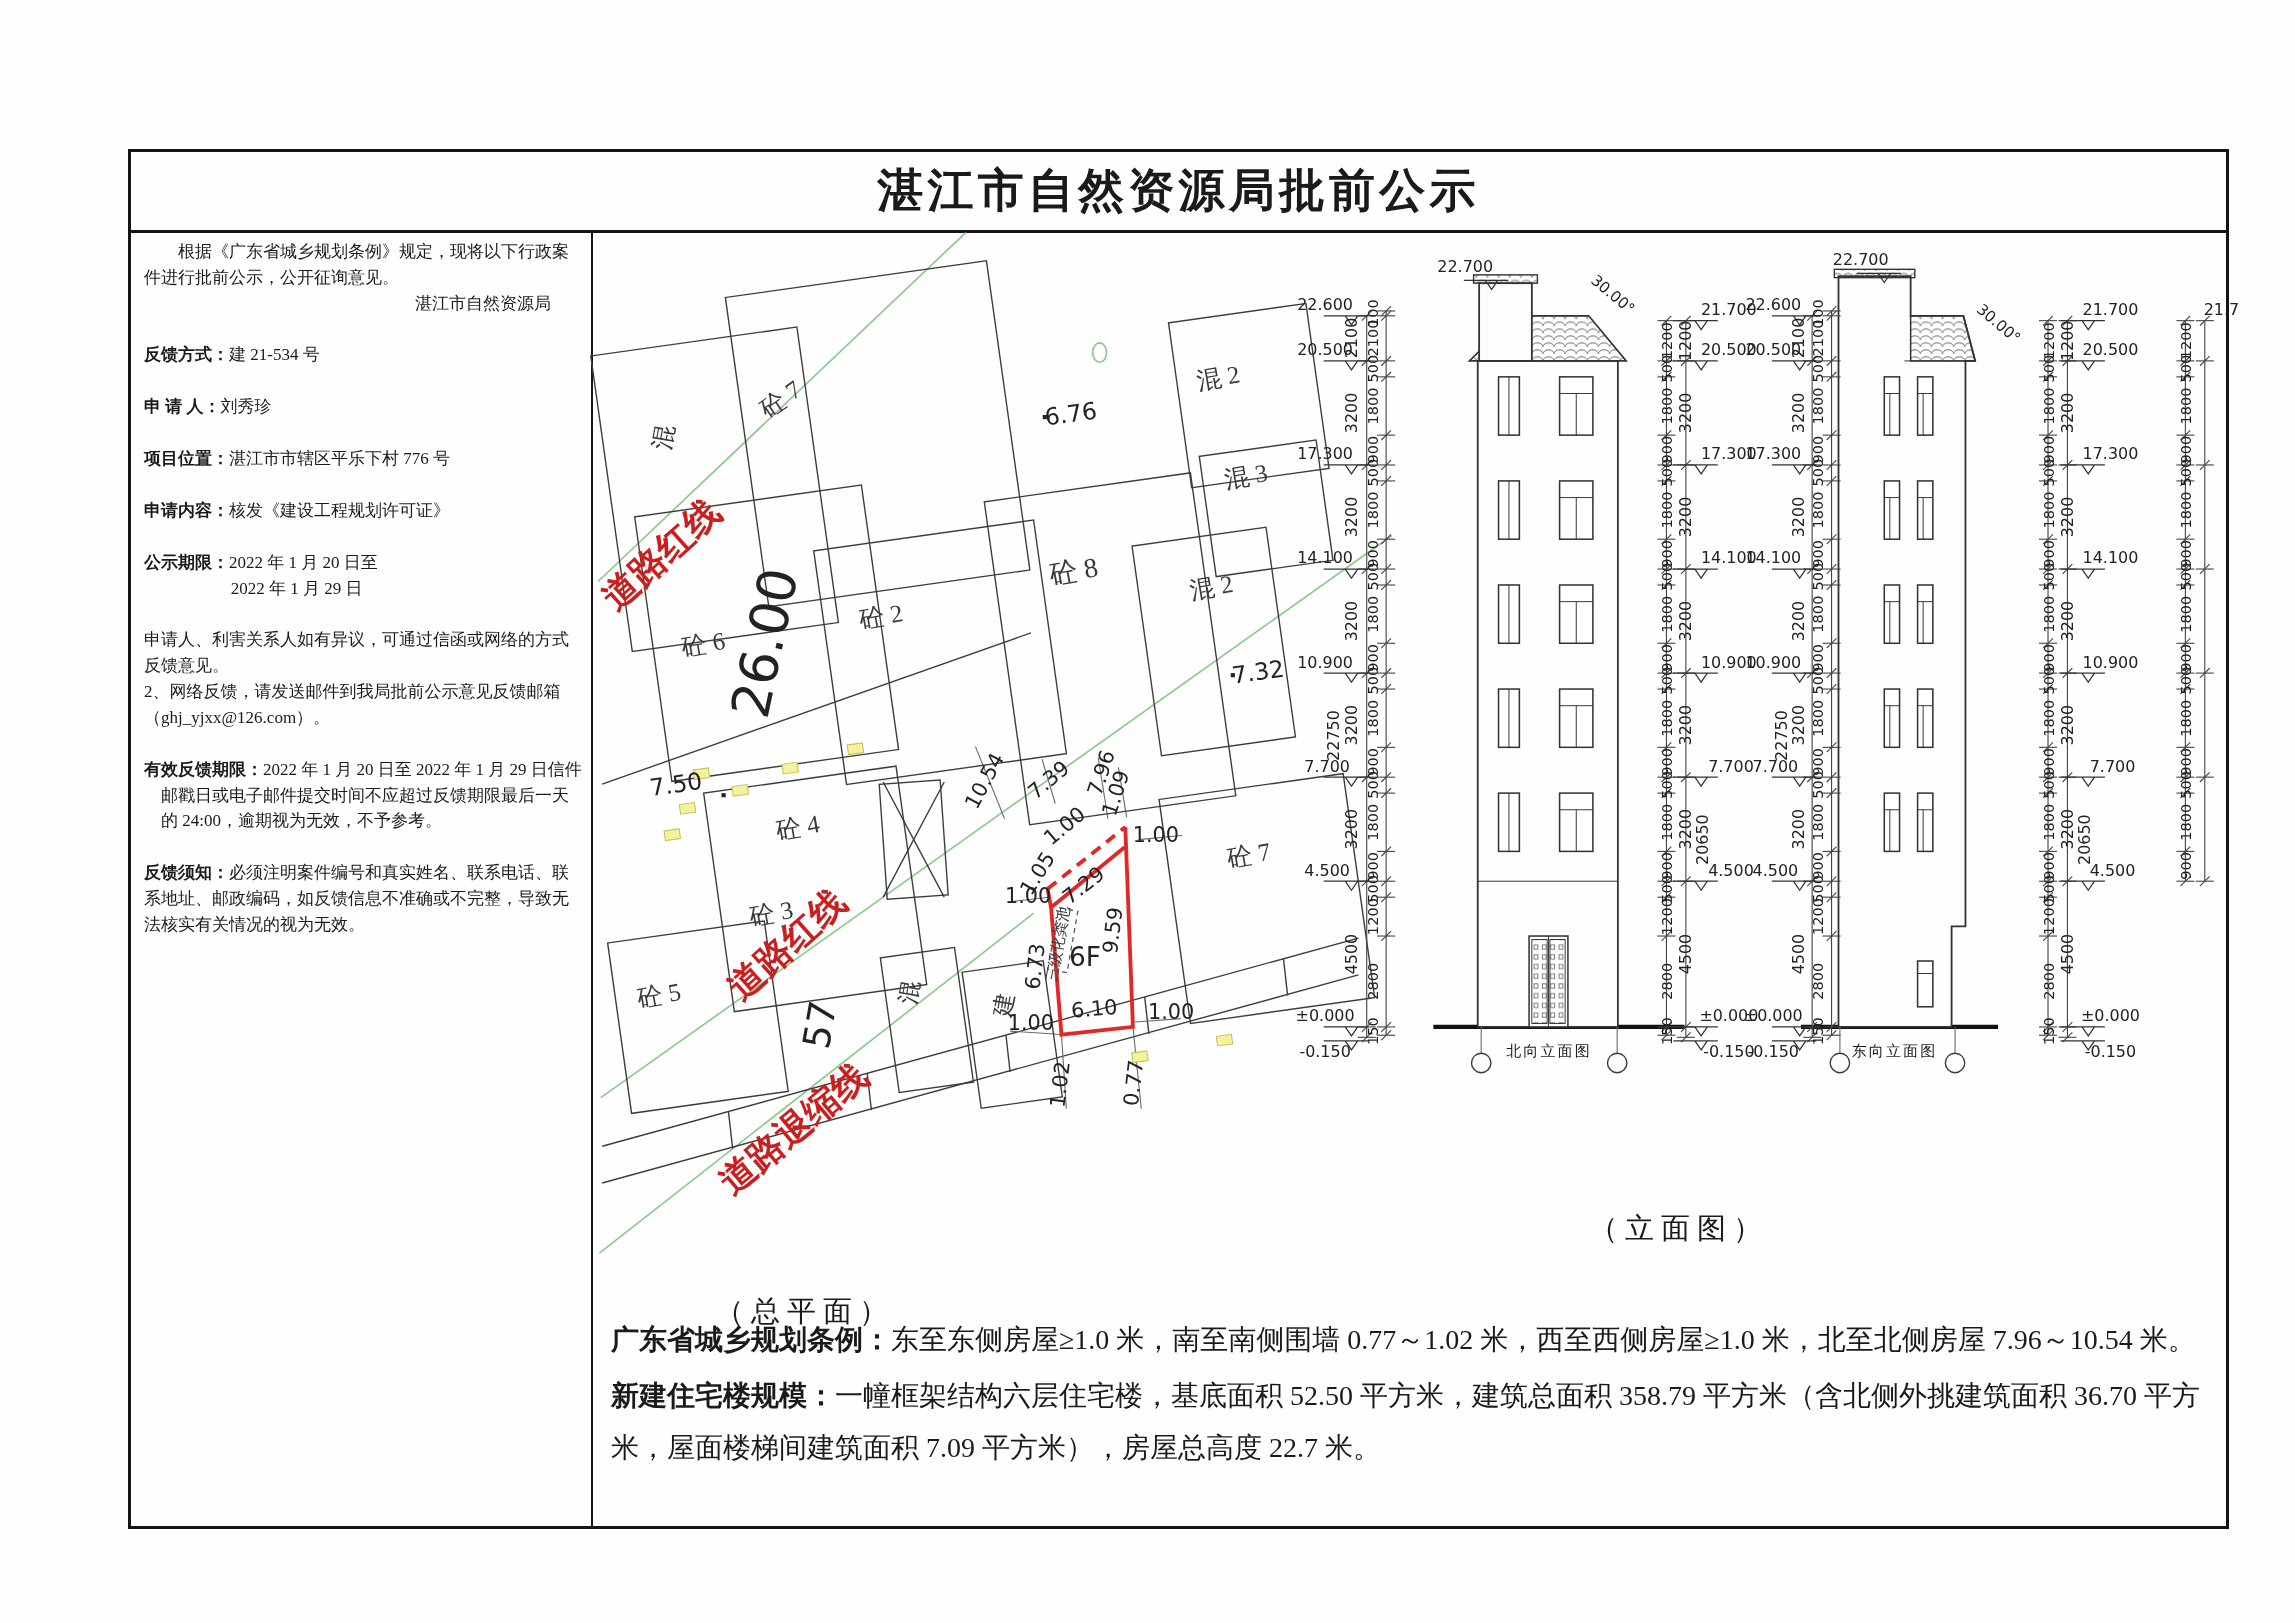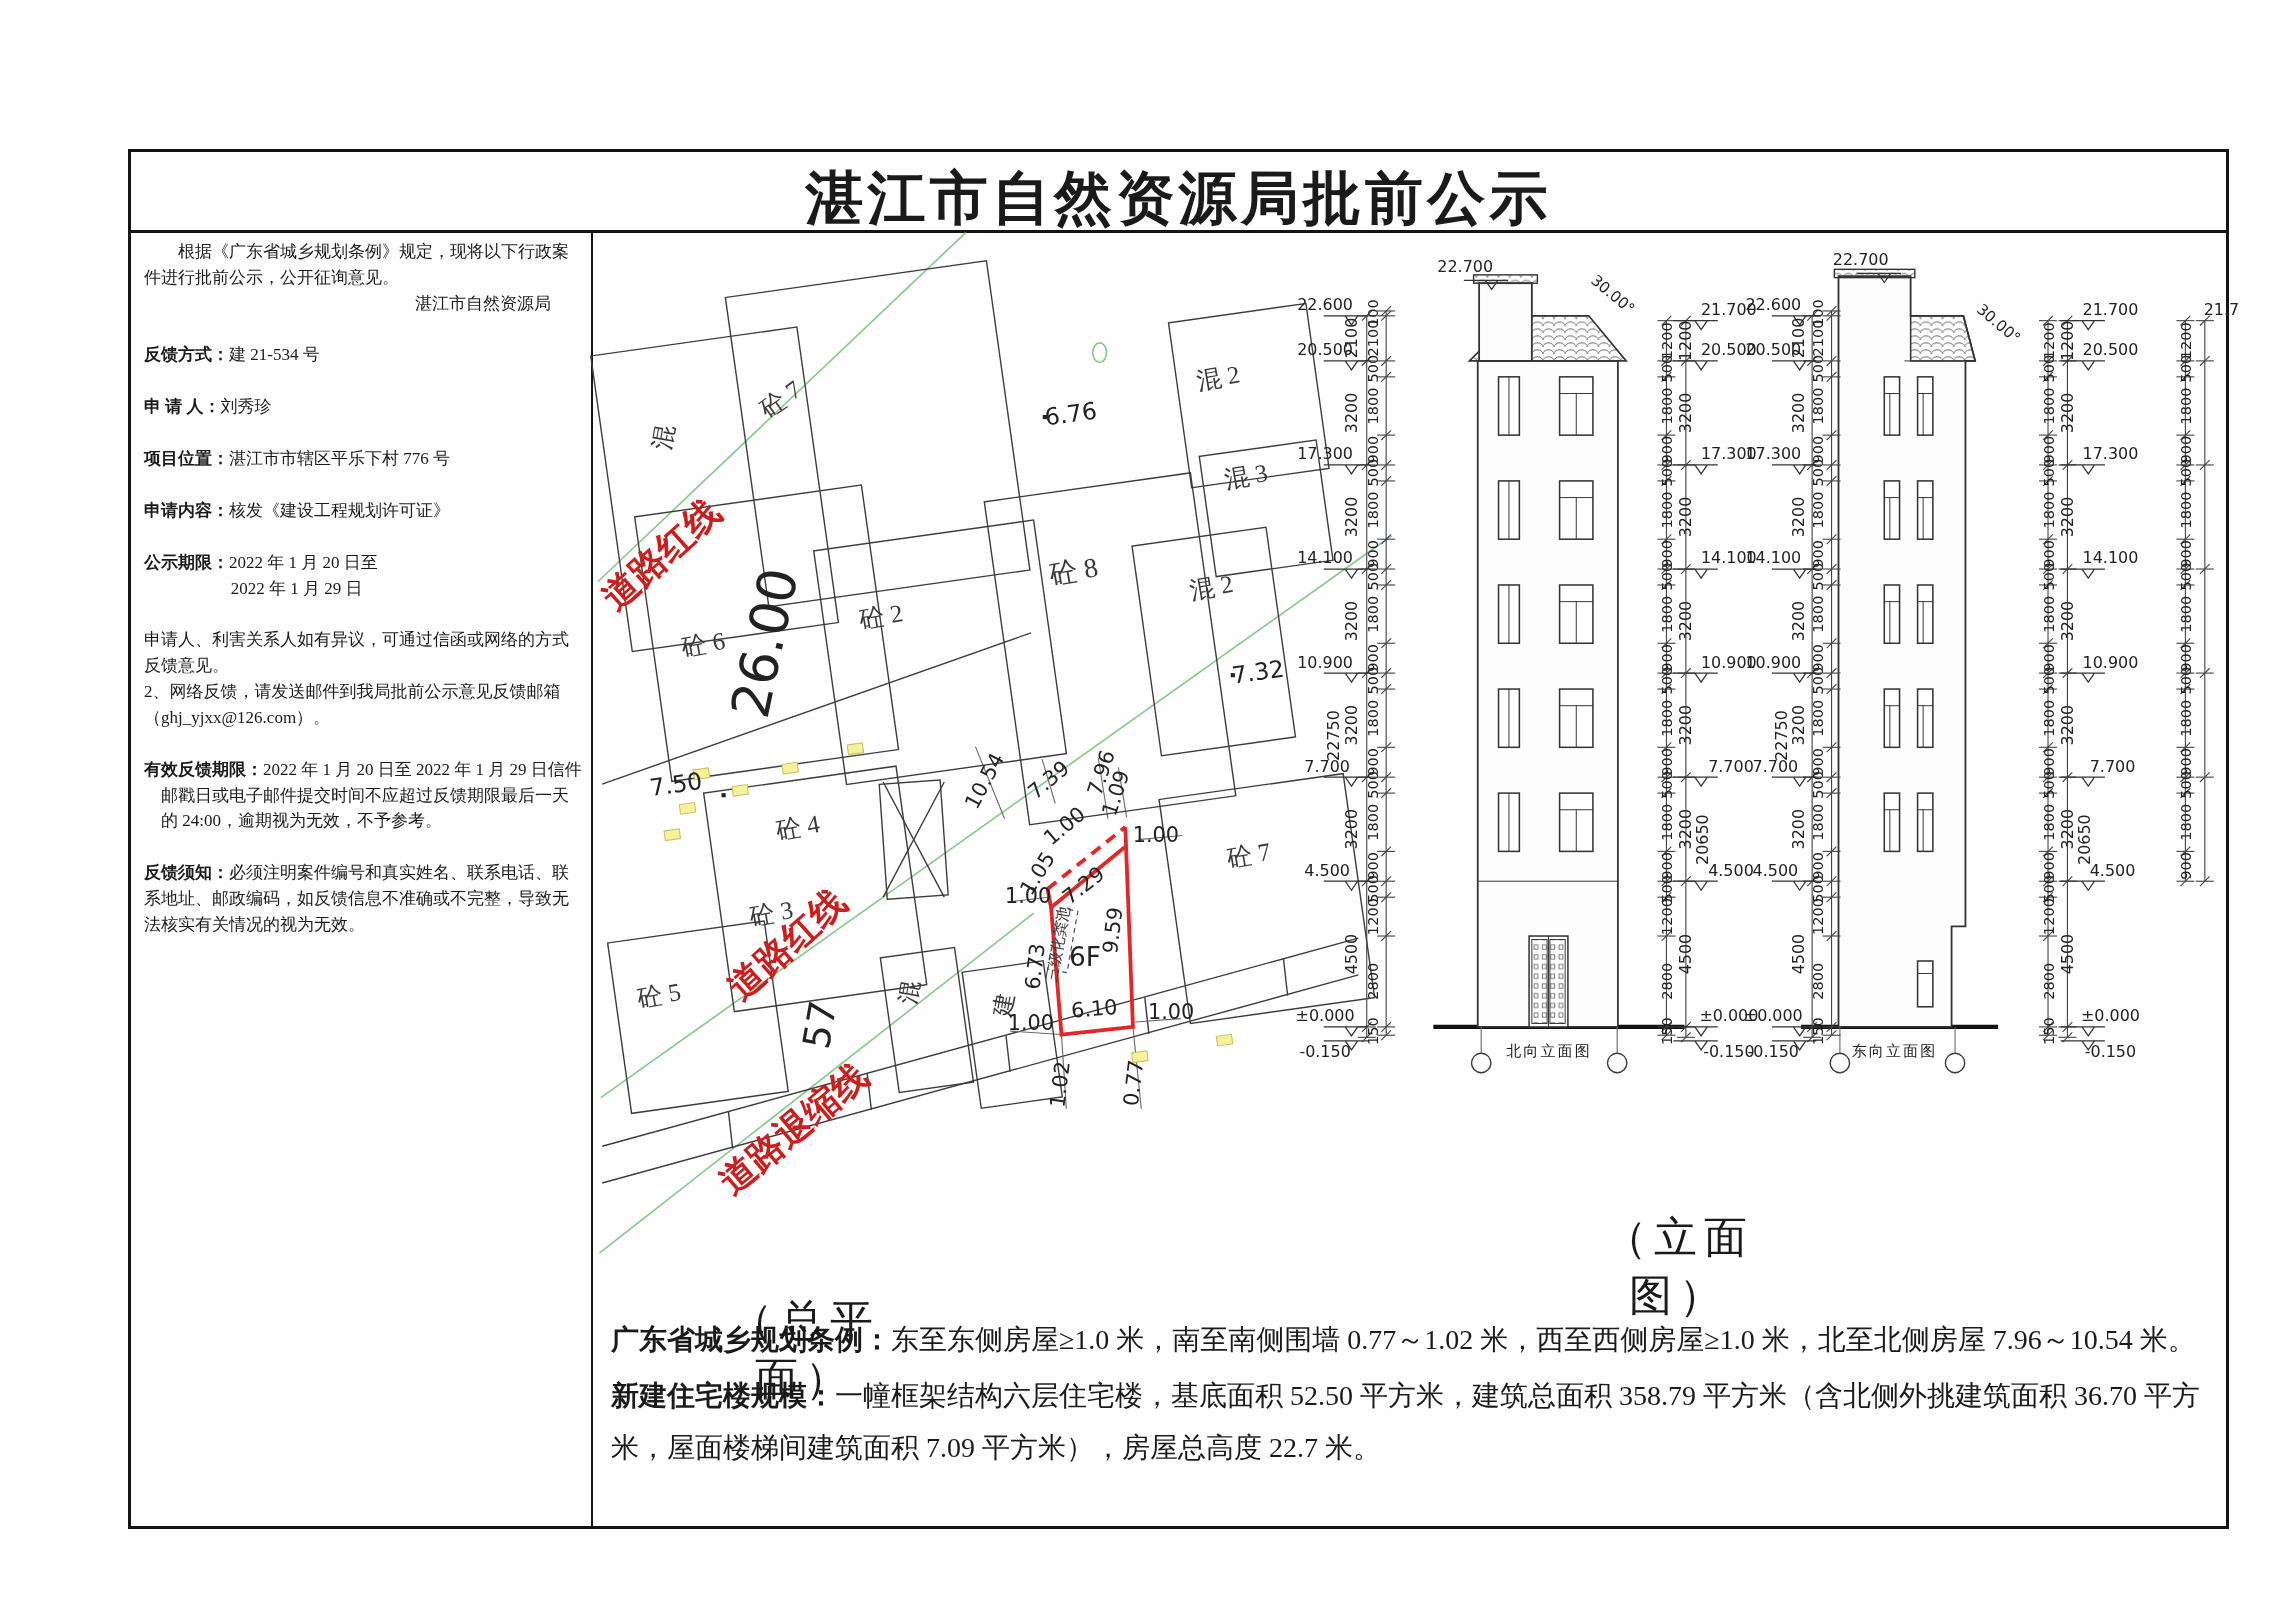--- a/index.html
+++ b/index.html
@@ -1,34 +1,34 @@
 <!DOCTYPE html>
 <html style="font-size:11px"><head>
 <meta charset="utf-8">
 <style>
   html,body{margin:0;padding:0;background:#ffffff;}
   .sheet{position:relative;width:2295px;height:1623px;background:#fefefe;overflow:hidden;
          font-family:"Liberation Serif",serif;color:#1a1a1a;}
   .page-border{position:absolute;left:128px;top:149px;width:2101px;height:1380px;
                border:3.5px solid #141414;box-sizing:border-box;}
   .title{position:absolute;left:128px;top:160px;width:2101px;text-align:center;
-         font-size:58px;font-weight:bold;letter-spacing:4.2px;}
+         font-size:46px;font-weight:bold;letter-spacing:4.2px;}
   .title-rule{position:absolute;left:128px;top:230px;width:2101px;height:2.8px;background:#141414;}
   .col-divider{position:absolute;left:591px;top:230px;width:2.1px;height:1298px;background:#141414;}
   .left-col{position:absolute;left:144px;top:239px;width:439px;font-size:17px;line-height:1.52;}
   .left-col p{margin:0;}
   .intro{text-indent:2em;}
   .sign{text-align:right;padding-right:32px;}
   .field{margin-top:26px !important;}
   .lbl{font-weight:bold;}
   .indent5{padding-left:5.1em;}
   .para{margin-top:26px !important;}
   .hang{padding-left:1em;text-indent:-1em;}
   .tight{margin-top:0 !important;}
-  .caption{position:absolute;font-size:43px;letter-spacing:7px;}
+  .caption{position:absolute;font-size:29px;letter-spacing:7px;}
   .caption-sm{position:absolute;font-size:15px;letter-spacing:2.1px;}
   .bottom-block{position:absolute;left:611px;top:1314px;width:1604px;font-size:28px;line-height:1.85;}
   .bottom-block p{margin:0;}
   .bottom-block .p2{margin-top:4.2px;}
   svg.drawing{position:absolute;left:0;top:0;}
   
   .blk{stroke:#3c3c3c;stroke-width:2;fill:none;}
   .thin{stroke:#6a6a6a;stroke-width:1.6;fill:none;}
   .g{stroke:#8bc98b;stroke-width:2.4;fill:none;}
   .yellow{fill:#f6f19c;stroke:#c8c05e;stroke-width:1.5;}

